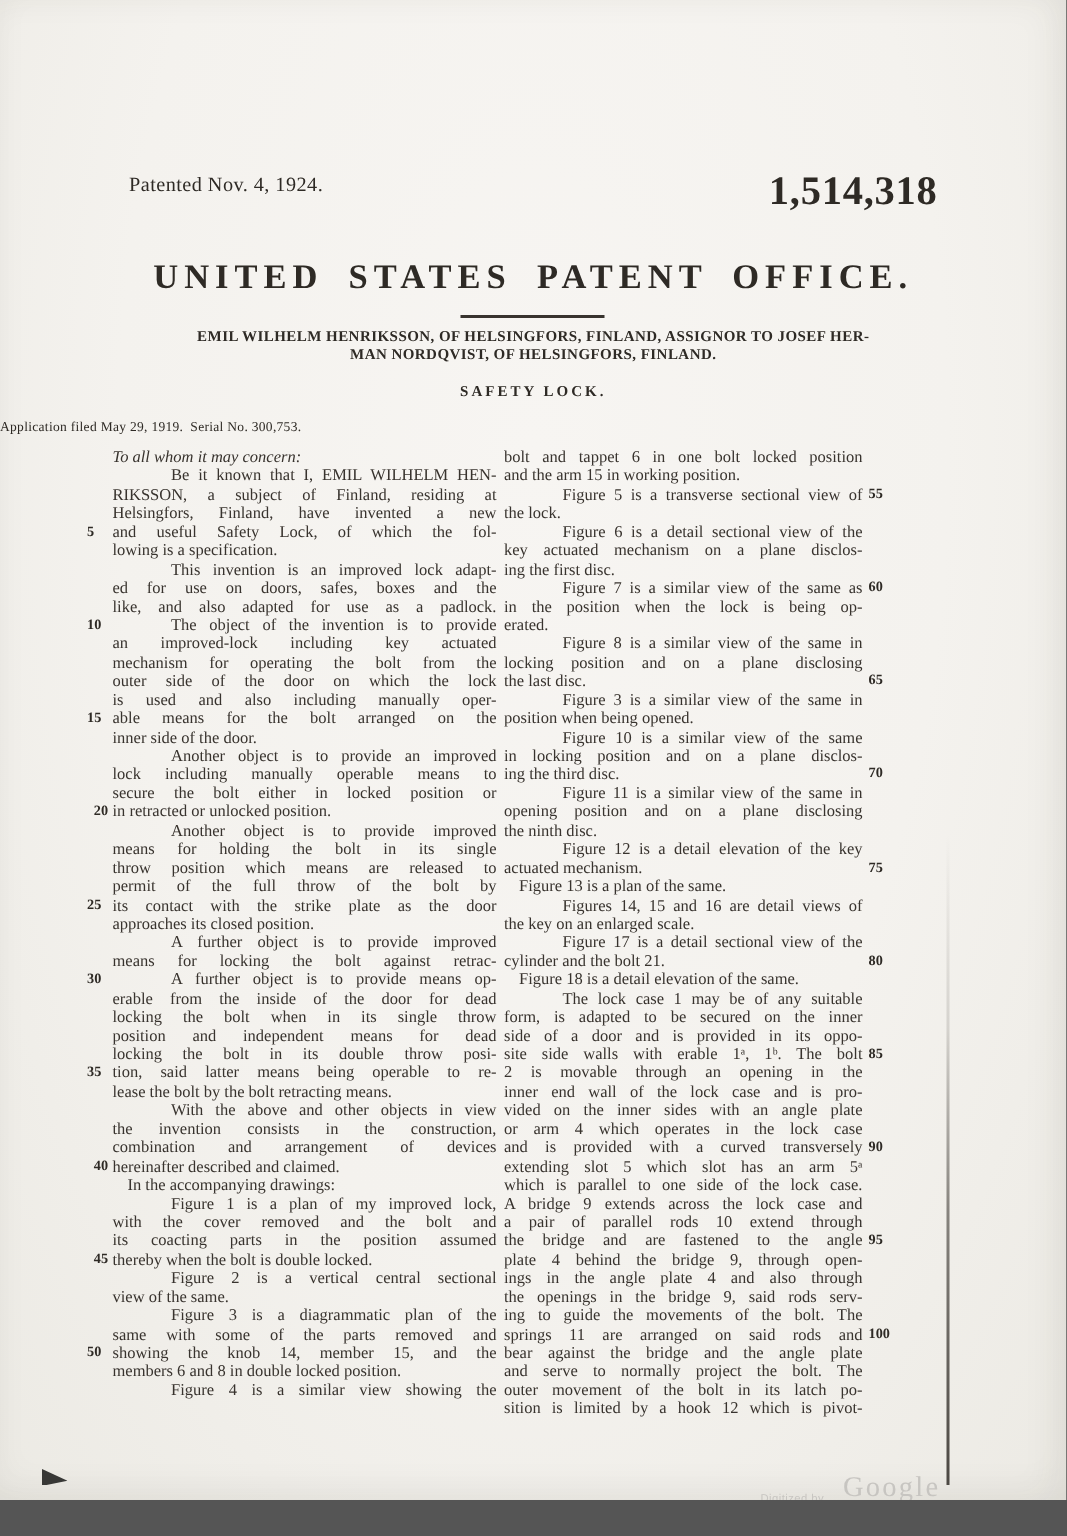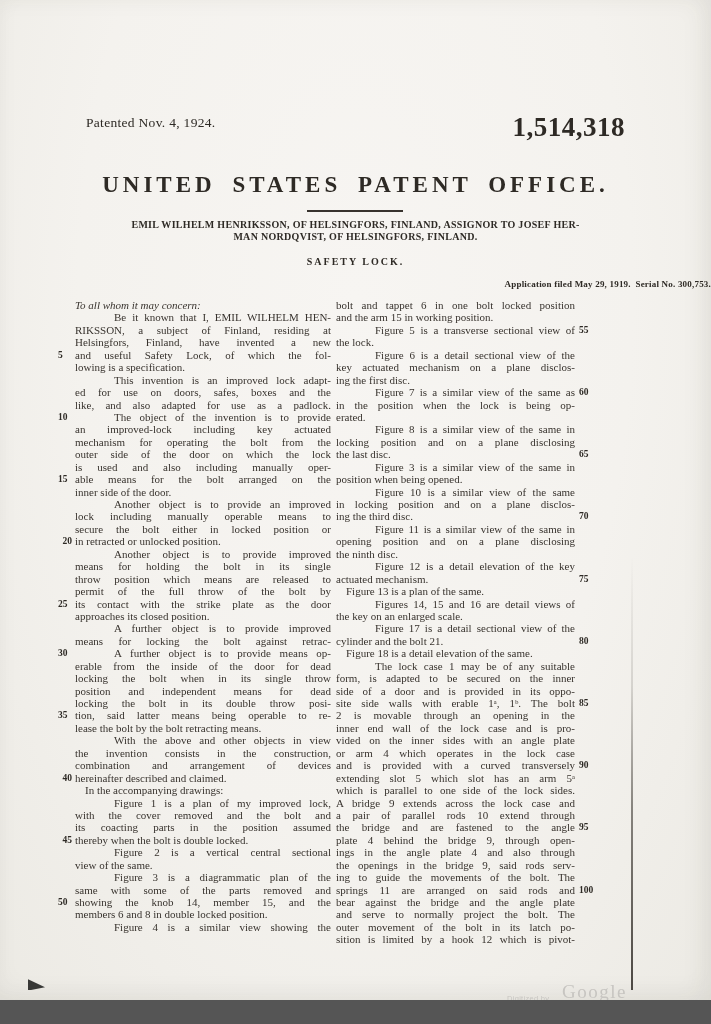--- a/index.html
+++ b/index.html
@@ -25,22 +25,22 @@
   .title-rule{position:absolute; top:210px; left:307px; width:96px; height:2px; background:var(--ink);}
   .assignor{
     position:absolute; top:219px; left:70px; right:70px; text-align:center;
     font-size:10px; font-weight:bold; letter-spacing:0.3px; line-height:12px; color:var(--ink-dark);
   }
   .invention-title{
     position:absolute; top:256px; left:0; width:100%; text-align:center;
     font-size:10px; font-weight:bold; letter-spacing:2px; color:var(--ink-dark);
   }
   .application{
-    position:absolute; top:279px; left:0; width:100%; text-align:right;
-    font-size:9px; font-weight:bold; letter-spacing:0.2px; color:var(--ink-dark);
+    position:absolute; top:279px; left:0; width:100%; text-align:left;
+    font-size:9px; font-weight:normal; letter-spacing:0.2px; color:var(--ink-dark);
   }
   
   .body-wrap{position:absolute; top:299px; left:60px; width:560px;}
   .col{position:absolute; top:0;}
   .col.left{left:15px; width:256px;}
   .col.right{left:276px; width:239px;}
   .bline{
     position:relative; height:12.45px; line-height:12.45px; font-size:11px;
     text-align:left; white-space:nowrap;
   }
@@ -186,21 +186,21 @@
         <div class="bline just ind"><span class="ltxt">The lock case 1 may be of any suitable</span></div>
         <div class="bline just"><span class="ltxt">form, is adapted to be secured on the inner</span></div>
         <div class="bline just"><span class="ltxt">side of a door and is provided in its oppo-</span></div>
         <div class="bline just"><span class="ltxt">site side walls with erable 1ᵃ, 1ᵇ. The bolt</span><span class="lnum right">85</span></div>
         <div class="bline just"><span class="ltxt">2 is movable through an opening in the</span></div>
         <div class="bline just"><span class="ltxt">inner end wall of the lock case and is pro-</span></div>
         <div class="bline just"><span class="ltxt">vided on the inner sides with an angle plate</span></div>
         <div class="bline just"><span class="ltxt">or arm 4 which operates in the lock case</span></div>
         <div class="bline just"><span class="ltxt">and is provided with a curved transversely</span><span class="lnum right">90</span></div>
         <div class="bline just"><span class="ltxt">extending slot 5 which slot has an arm 5ᵃ</span></div>
-        <div class="bline just"><span class="ltxt">which is parallel to one side of the lock sides.</span></div>
+        <div class="bline just"><span class="ltxt">which is parallel to one side of the lock case.</span></div>
         <div class="bline just"><span class="ltxt">A bridge 9 extends across the lock case and</span></div>
         <div class="bline just"><span class="ltxt">a pair of parallel rods 10 extend through</span></div>
         <div class="bline just"><span class="ltxt">the bridge and are fastened to the angle</span><span class="lnum right">95</span></div>
         <div class="bline just"><span class="ltxt">plate 4 behind the bridge 9, through open-</span></div>
         <div class="bline just"><span class="ltxt">ings in the angle plate 4 and also through</span></div>
         <div class="bline just"><span class="ltxt">the openings in the bridge 9, said rods serv-</span></div>
         <div class="bline just"><span class="ltxt">ing to guide the movements of the bolt. The</span></div>
         <div class="bline just"><span class="ltxt">springs 11 are arranged on said rods and</span><span class="lnum right">100</span></div>
         <div class="bline just"><span class="ltxt">bear against the bridge and the angle plate</span></div>
         <div class="bline just"><span class="ltxt">and serve to normally project the bolt. The</span></div>

